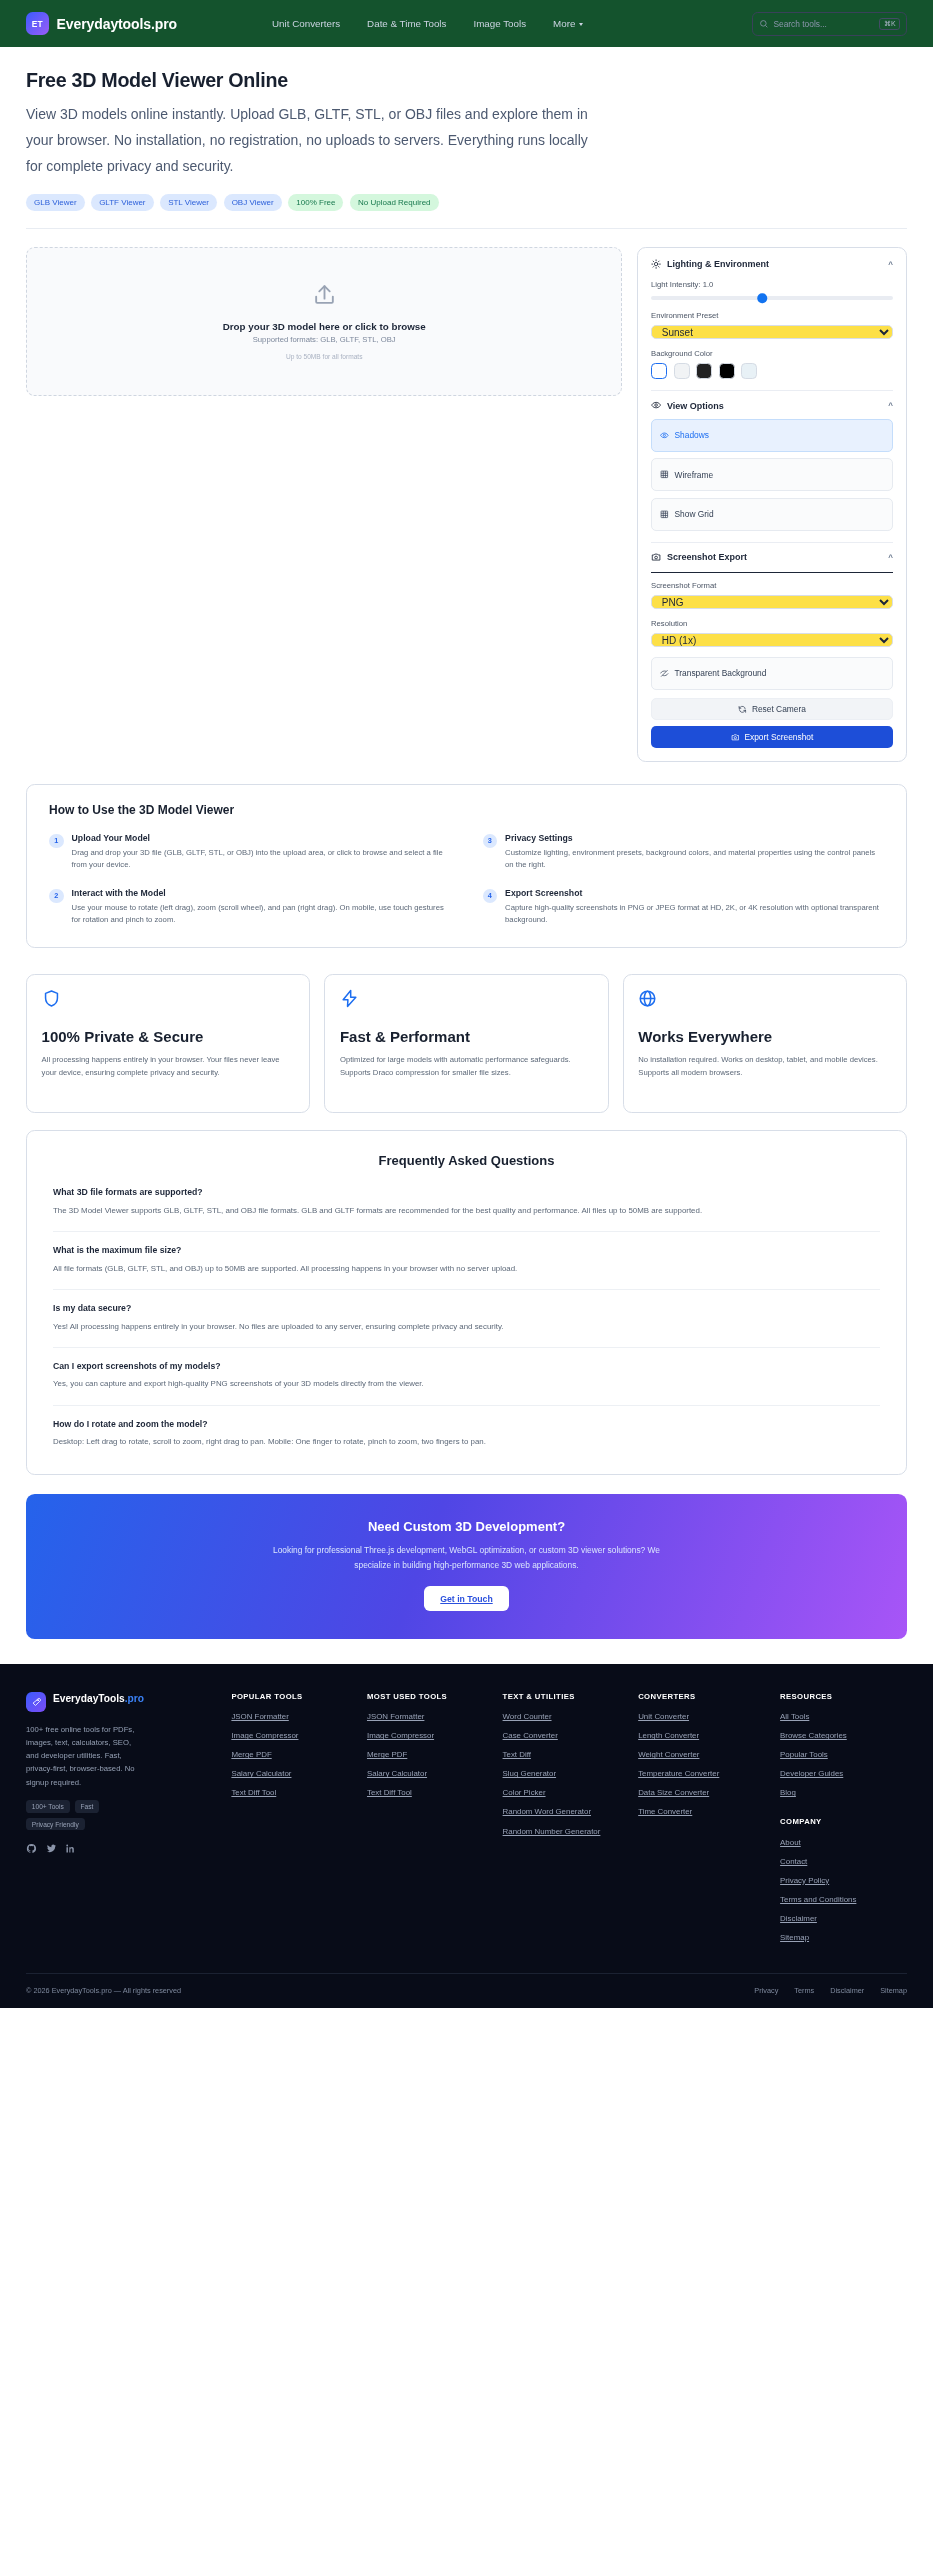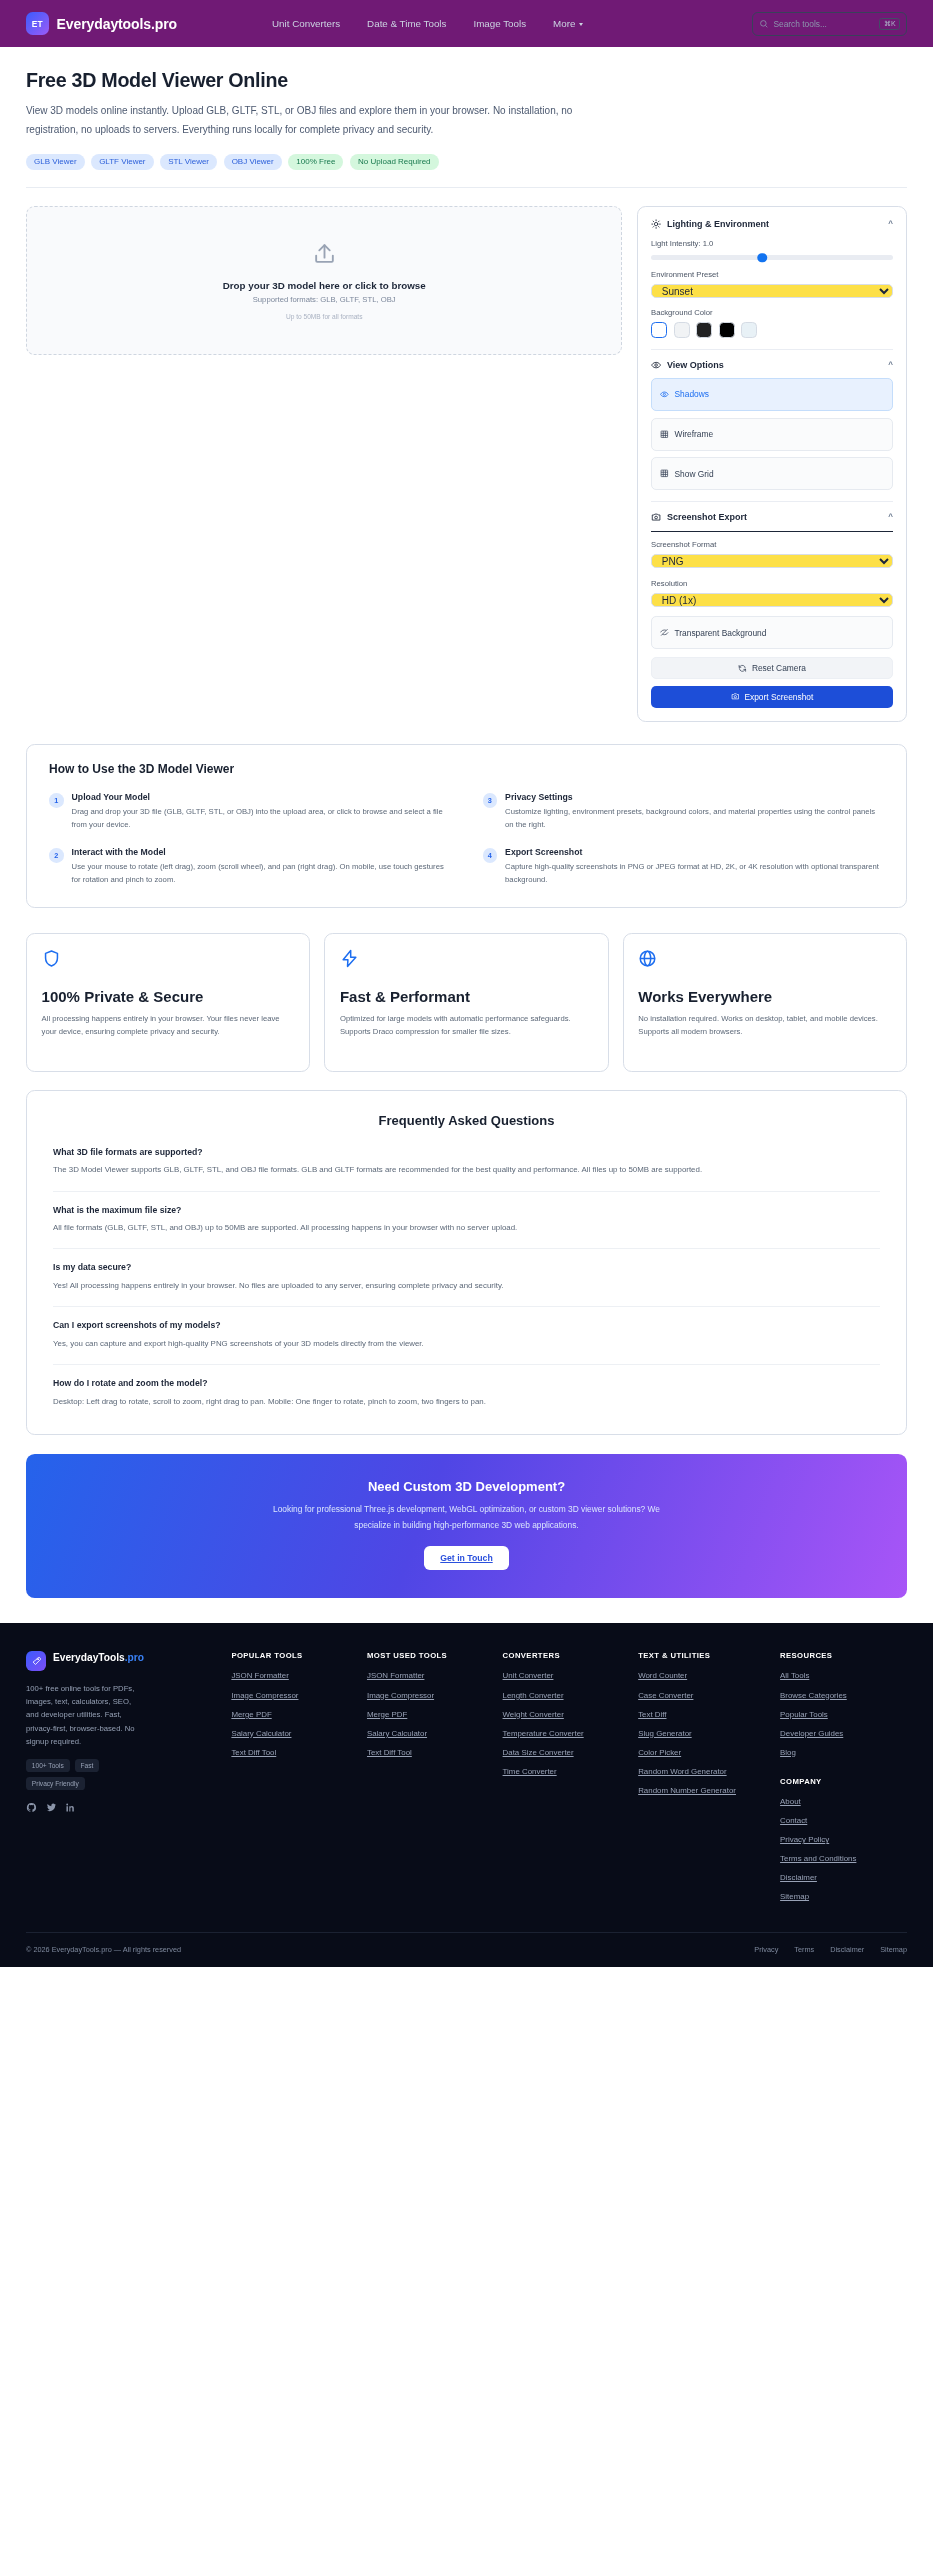--- a/index.html
+++ b/index.html
@@ -6,21 +6,21 @@
   html, body { width: 933px; }
   body {
     font-family: "Liberation Sans", sans-serif;
     background: #ffffff;
     color: #1e293b;
     width: 933px;
   }
   
   .site-header {
     height: 47px;
-    background: #701a75;
+    background: #14532d;
     display: flex;
     align-items: center;
     padding: 16px 26px;
     position: relative;
   }
   .brand { display: flex; align-items: center; gap: 8px; }
   .brand-badge {
     width: 22.6px; height: 22.6px; border-radius: 6.6px;
     background: linear-gradient(135deg, #3b5bfd 0%, #9b5cf6 100%);
     color: #fff; font-size: 8.4px; font-weight: bold;
@@ -40,21 +40,21 @@
   }
   .search-box .ph { color: #8c96ad; font-size: 8.4px; flex: 1; }
   .kbd {
     border: 0.7px solid #434c66; border-radius: 2.9px; color: #aeb7ca;
     font-size: 7px; padding: 1.5px 3.6px; line-height: 1;
   }
   
   .hero { padding: 22px 26px 0 26px; }
   h1.page-title { font-size: 19.7px; font-weight: bold; color: #18202f; letter-spacing: -0.3px;}
   .hero-sub {
-    margin-top: 10.2px; font-size: 10px; line-height: 1.85; color: #4c5970; max-width: 576px;
+    margin-top: 10.2px; font-size: 14px; line-height: 1.85; color: #4c5970; max-width: 576px;
   }
   .tag-row { display: flex; gap: 6.6px; margin-top: 14.6px; }
   .tag {
     font-size: 8px; padding: 3.6px 8px; border-radius: 728px;
     background: #dbe8fe; color: #2b5fd9;
   }
   .tag.green { background: #d4f7dd; color: #18794e; }
   .hero-rule { margin: 17.5px 26px 0 26px; border-top: 0.7px solid #e8ecf2; }
   
   .viewer-row { display: flex; gap: 14.6px; padding: 17.5px 26px 0 26px; align-items: flex-start;}
@@ -487,38 +487,38 @@
     <div>
       <div class="f-col-title">MOST USED TOOLS</div>
       <a class="f-link" href="#">JSON Formatter</a>
       <a class="f-link" href="#">Image Compressor</a>
       <a class="f-link" href="#">Merge PDF</a>
       <a class="f-link" href="#">Salary Calculator</a>
       <a class="f-link" href="#">Text Diff Tool</a>
     </div>
 
     <div>
-      <div class="f-col-title">CONVERTERS</div>
-      <a class="f-link" href="#">Unit Converter</a>
-      <a class="f-link" href="#">Length Converter</a>
-      <a class="f-link" href="#">Weight Converter</a>
-      <a class="f-link" href="#">Temperature Converter</a>
-      <a class="f-link" href="#">Data Size Converter</a>
-      <a class="f-link" href="#">Time Converter</a>
-    </div>
-
-    <div>
       <div class="f-col-title">TEXT &amp; UTILITIES</div>
       <a class="f-link" href="#">Word Counter</a>
       <a class="f-link" href="#">Case Converter</a>
       <a class="f-link" href="#">Text Diff</a>
       <a class="f-link" href="#">Slug Generator</a>
       <a class="f-link" href="#">Color Picker</a>
       <a class="f-link" href="#">Random Word Generator</a>
       <a class="f-link" href="#">Random Number Generator</a>
+    </div>
+
+    <div>
+      <div class="f-col-title">CONVERTERS</div>
+      <a class="f-link" href="#">Unit Converter</a>
+      <a class="f-link" href="#">Length Converter</a>
+      <a class="f-link" href="#">Weight Converter</a>
+      <a class="f-link" href="#">Temperature Converter</a>
+      <a class="f-link" href="#">Data Size Converter</a>
+      <a class="f-link" href="#">Time Converter</a>
     </div>
 
     <div>
       <div class="f-col-title">RESOURCES</div>
       <a class="f-link" href="#">All Tools</a>
       <a class="f-link" href="#">Browse Categories</a>
       <a class="f-link" href="#">Popular Tools</a>
       <a class="f-link" href="#">Developer Guides</a>
       <a class="f-link" href="#">Blog</a>
       <div class="f-col-title second">COMPANY</div>

